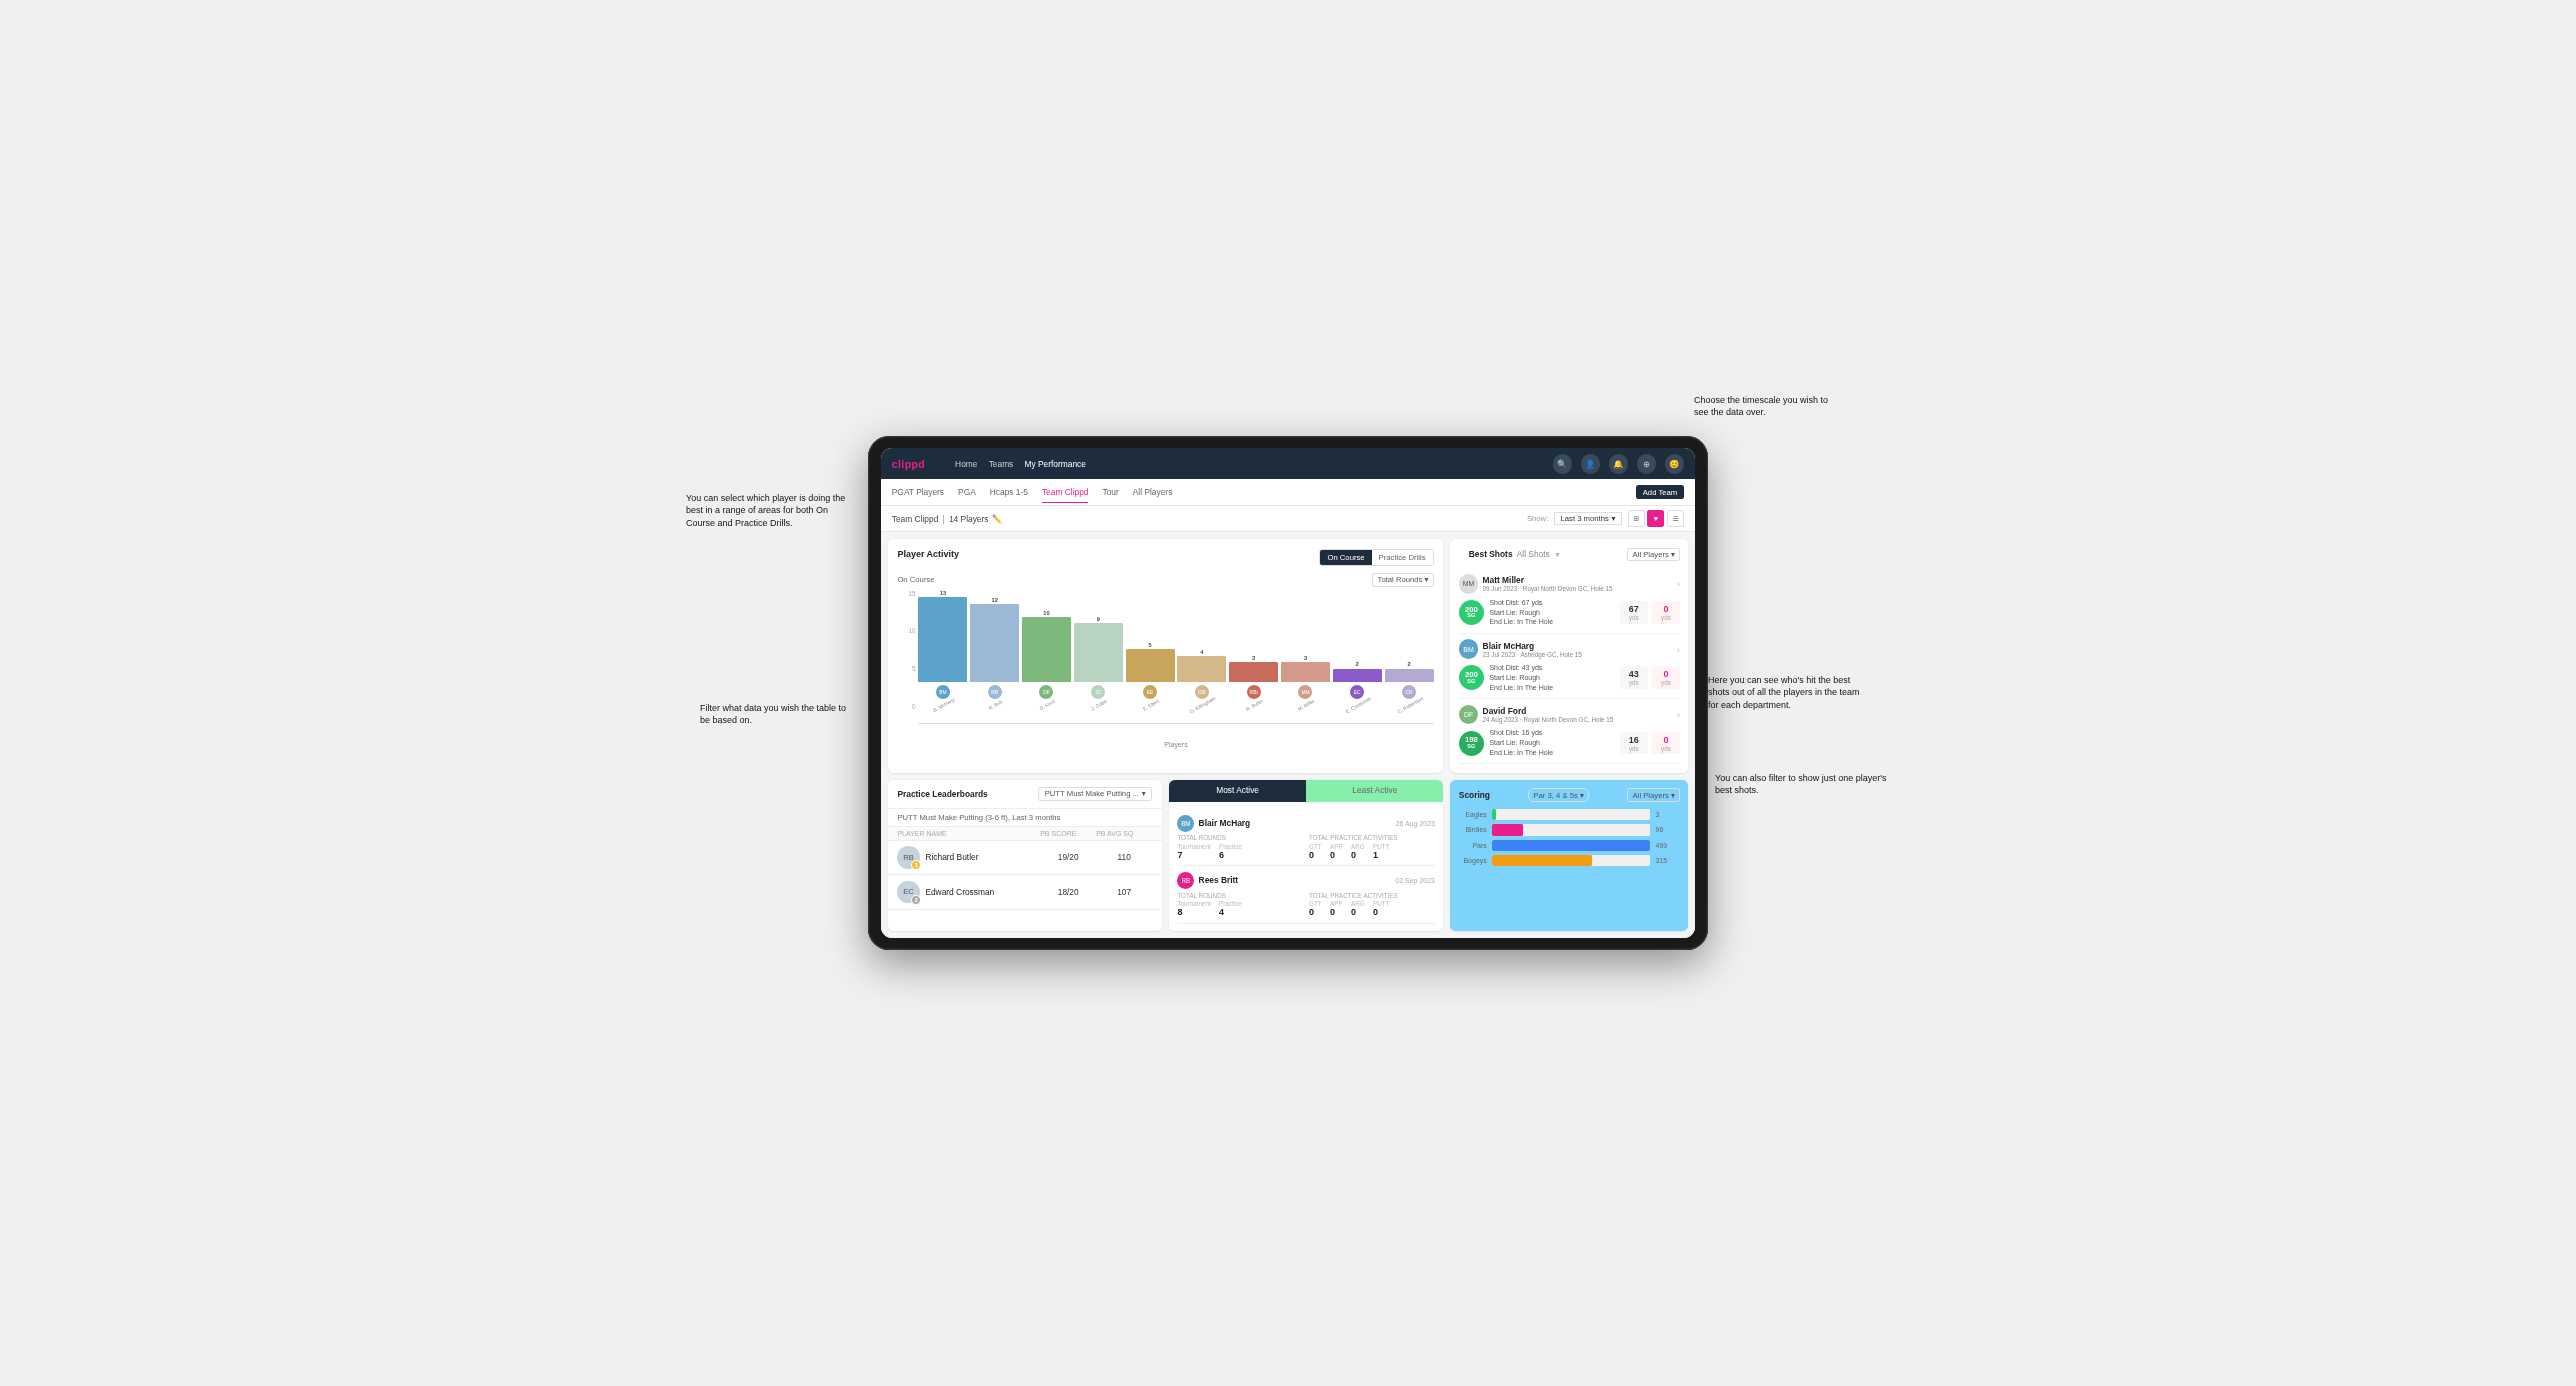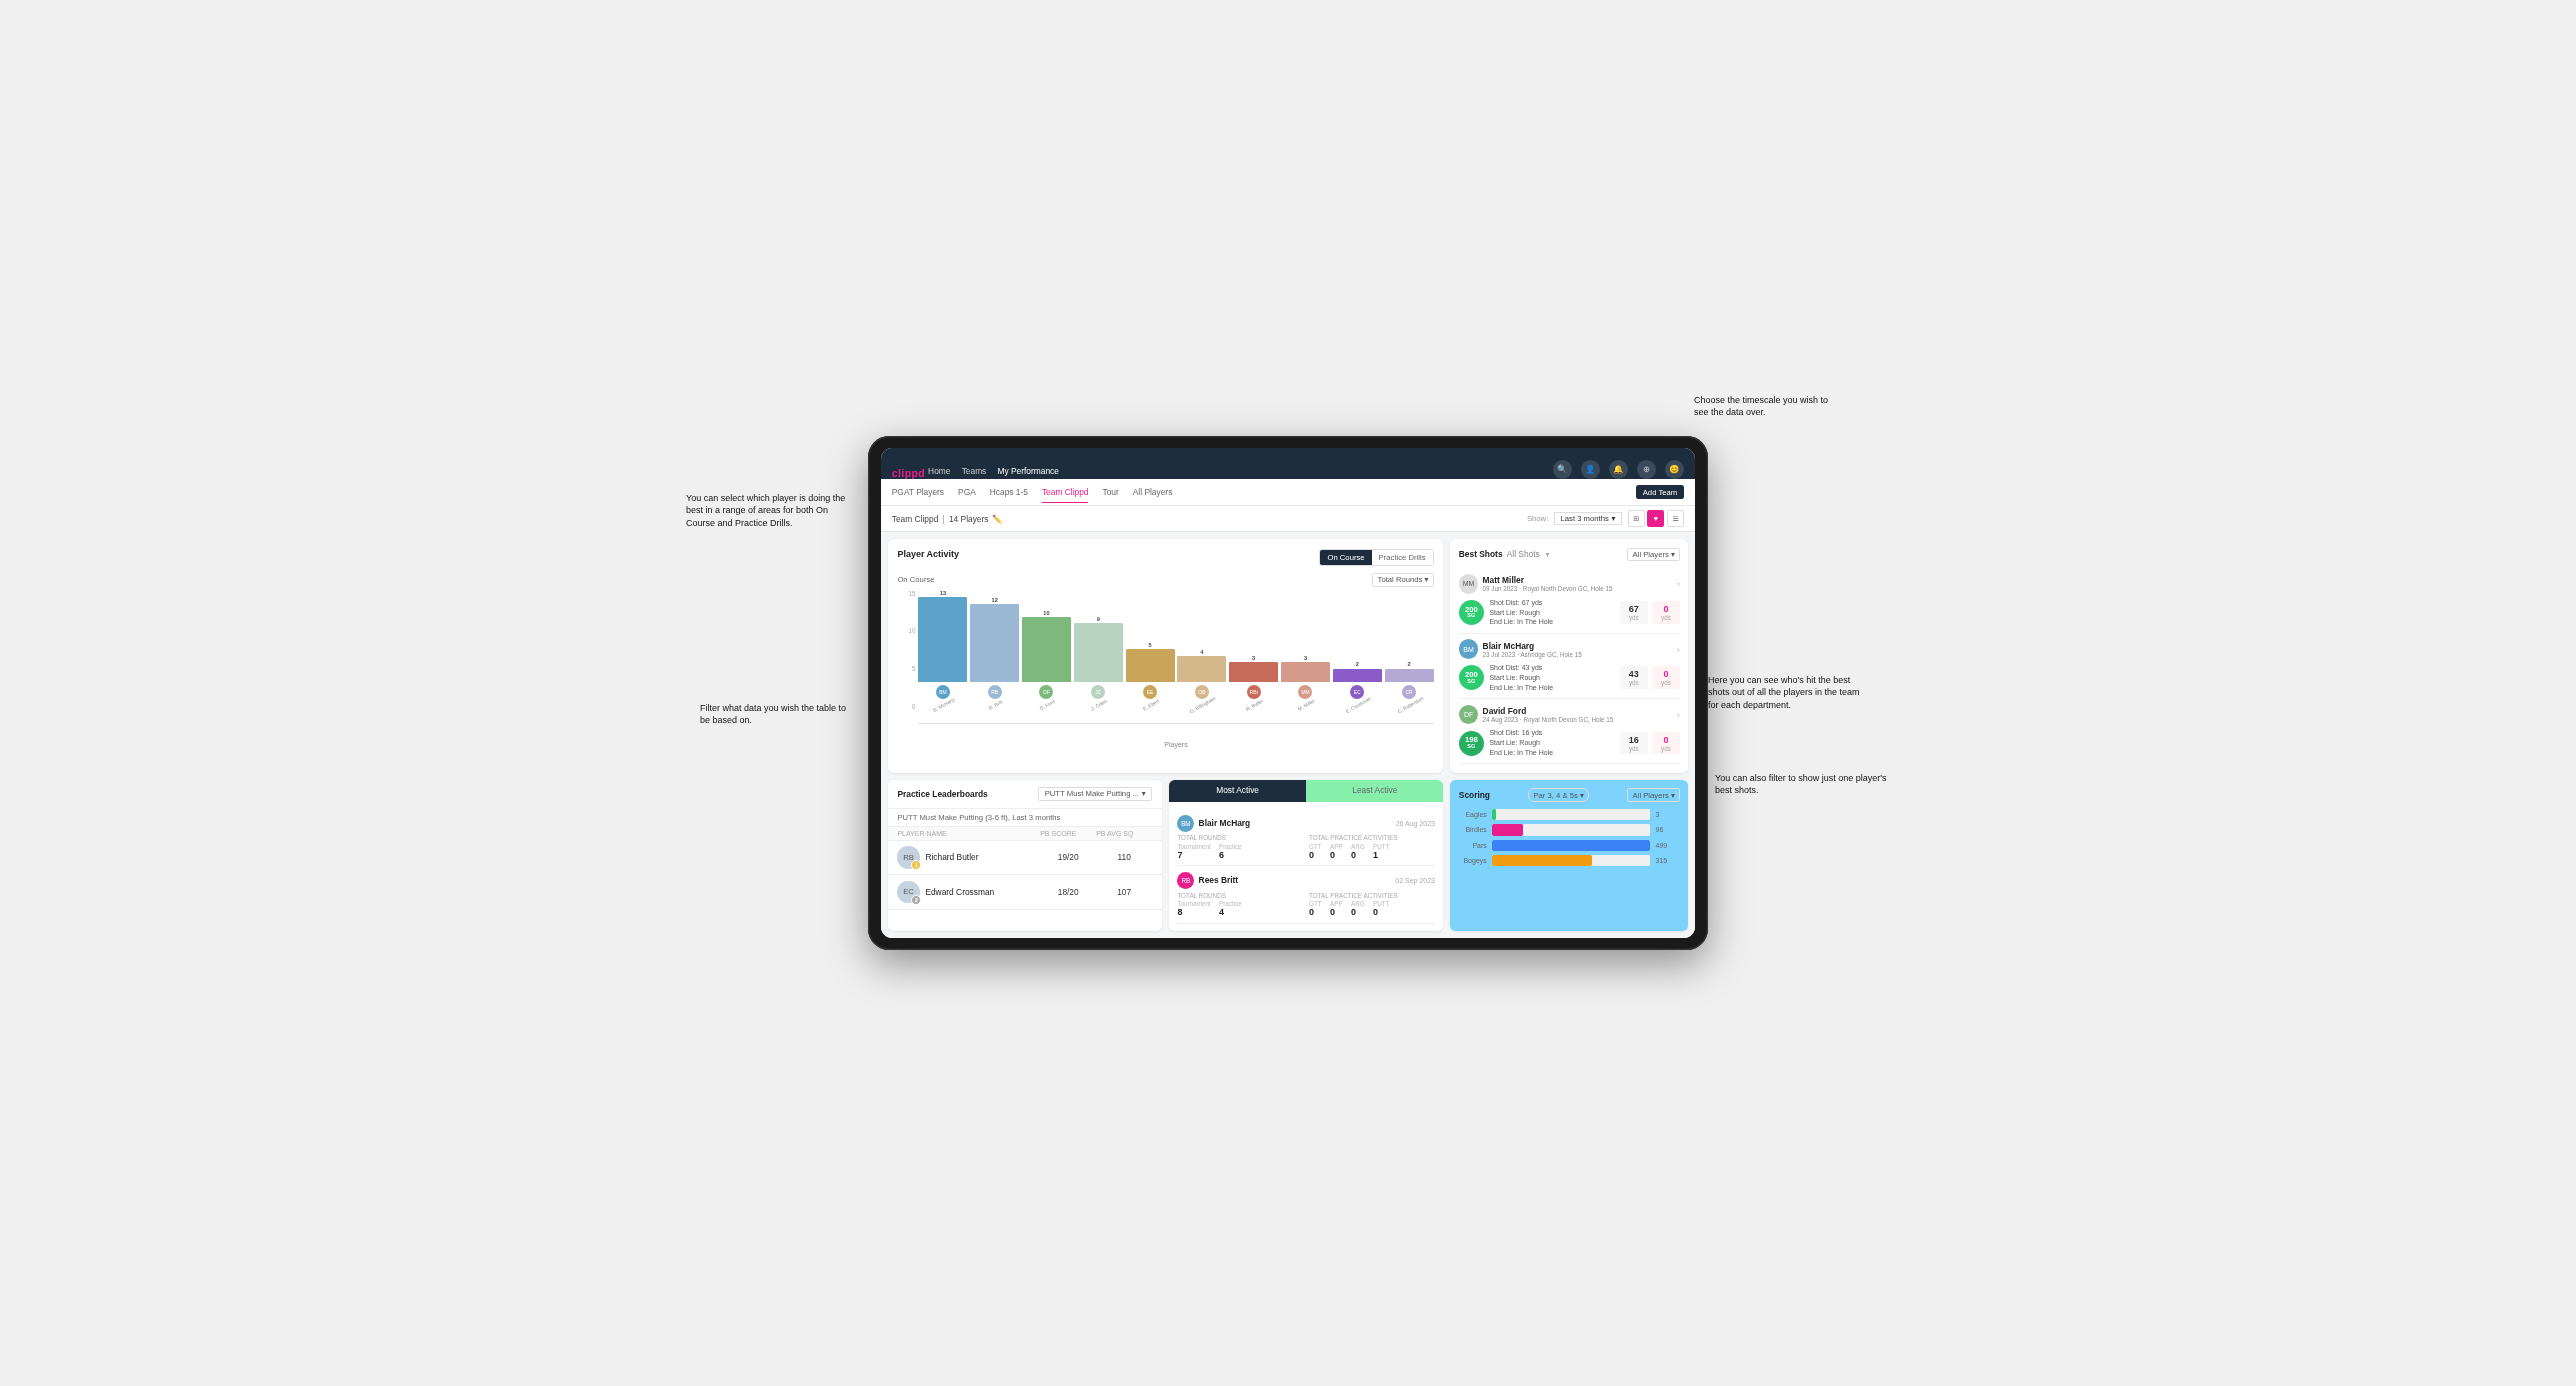--- a/index.html
+++ b/index.html
@@ -67,24 +67,24 @@
       background: #fff;
       border-radius: 11.2px;
       overflow: hidden;
       position: relative;
     }
 
     
     .app-topbar {
       background: #1e2d3d;
       display: flex;
-      align-items: flex-end;
+      align-items: center;
       padding: 0 11.2px;
       height: 31px;
-      gap: 3px;
+      gap: 30px;
     }
 
     .app-logo {
       color: #e91e8c;
       font-weight: 700;
       font-size: 10.5px;
       letter-spacing: 0.4px;
     }
 
     .app-nav {
@@ -387,20 +387,21 @@
       border-radius: 5.6px;
       padding: 8.4px;
       box-shadow: 0 0.7px 2.1px rgba(0,0,0,0.08);
     }
 
     .best-shots-header {
       display: flex;
       align-items: center;
       gap: 5.6px;
       margin-bottom: 7px;
+      margin-left: 10px;
     }
 
     .shots-tabs {
       display: flex;
       gap: 4.2px;
     }
 
     .shots-tab {
       font-size: 8.4px;
       font-weight: 600;

